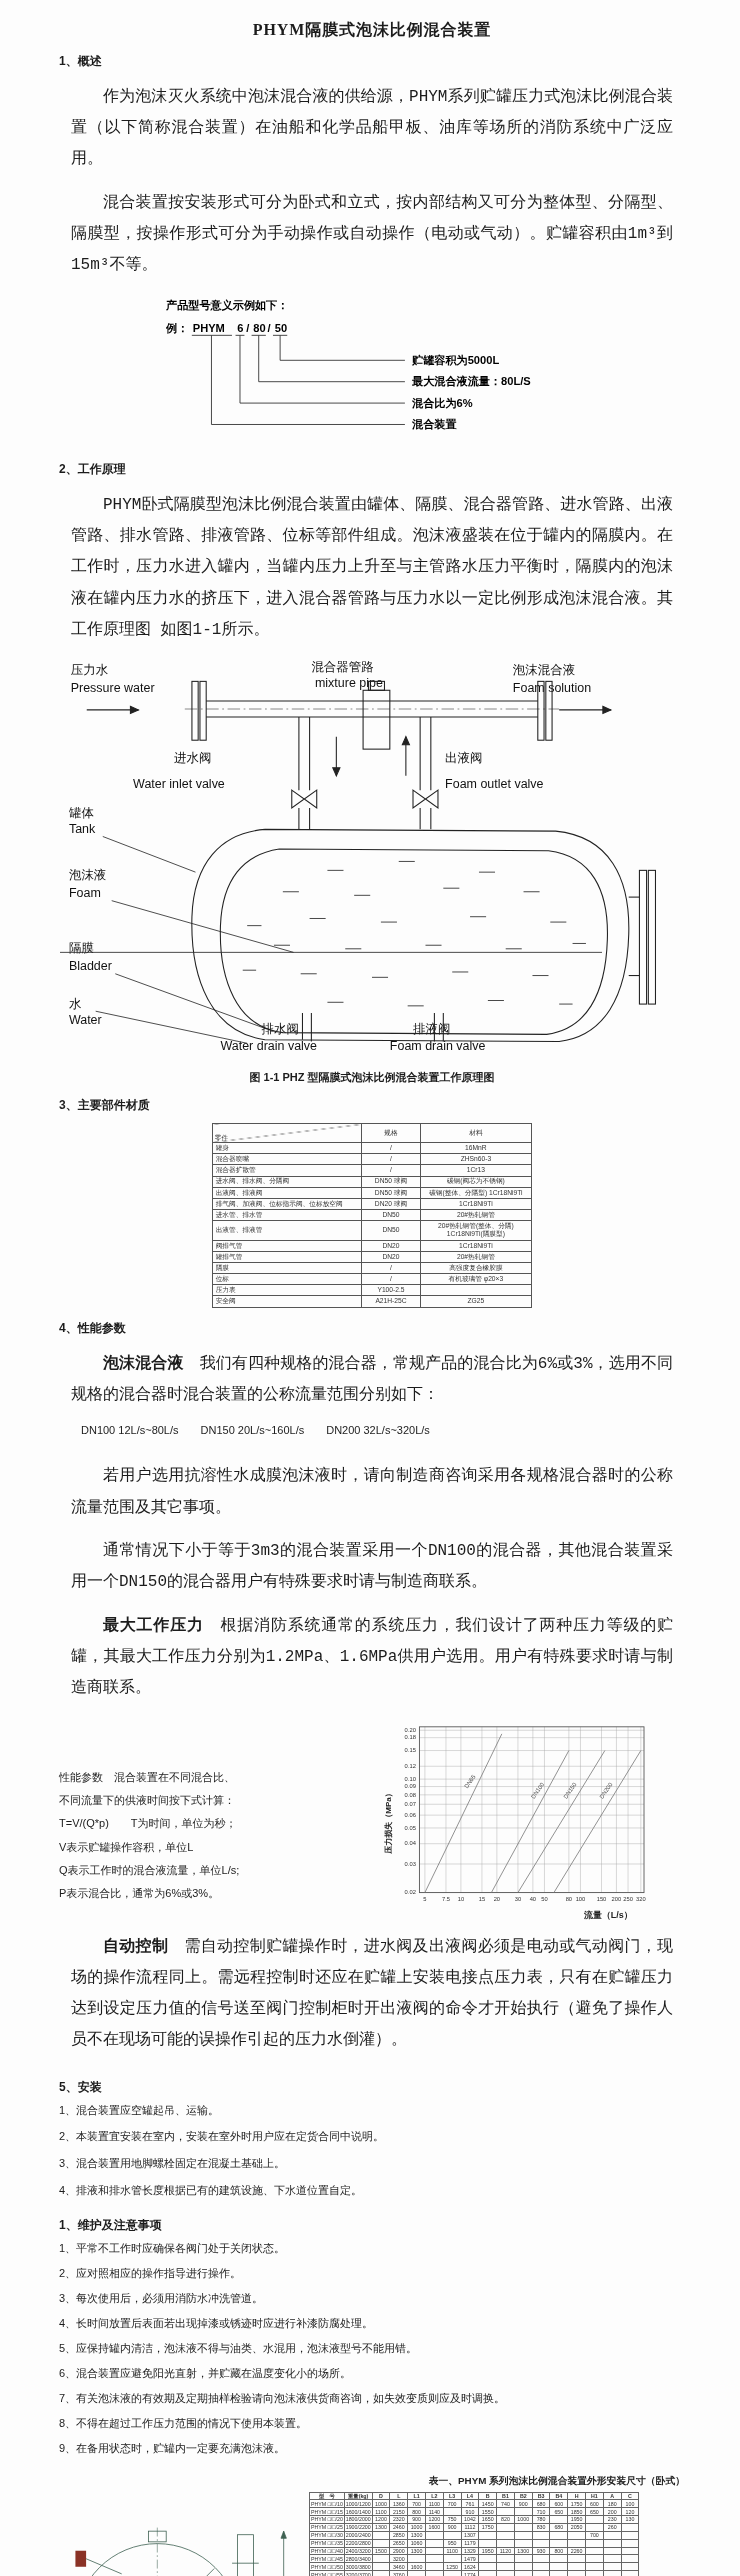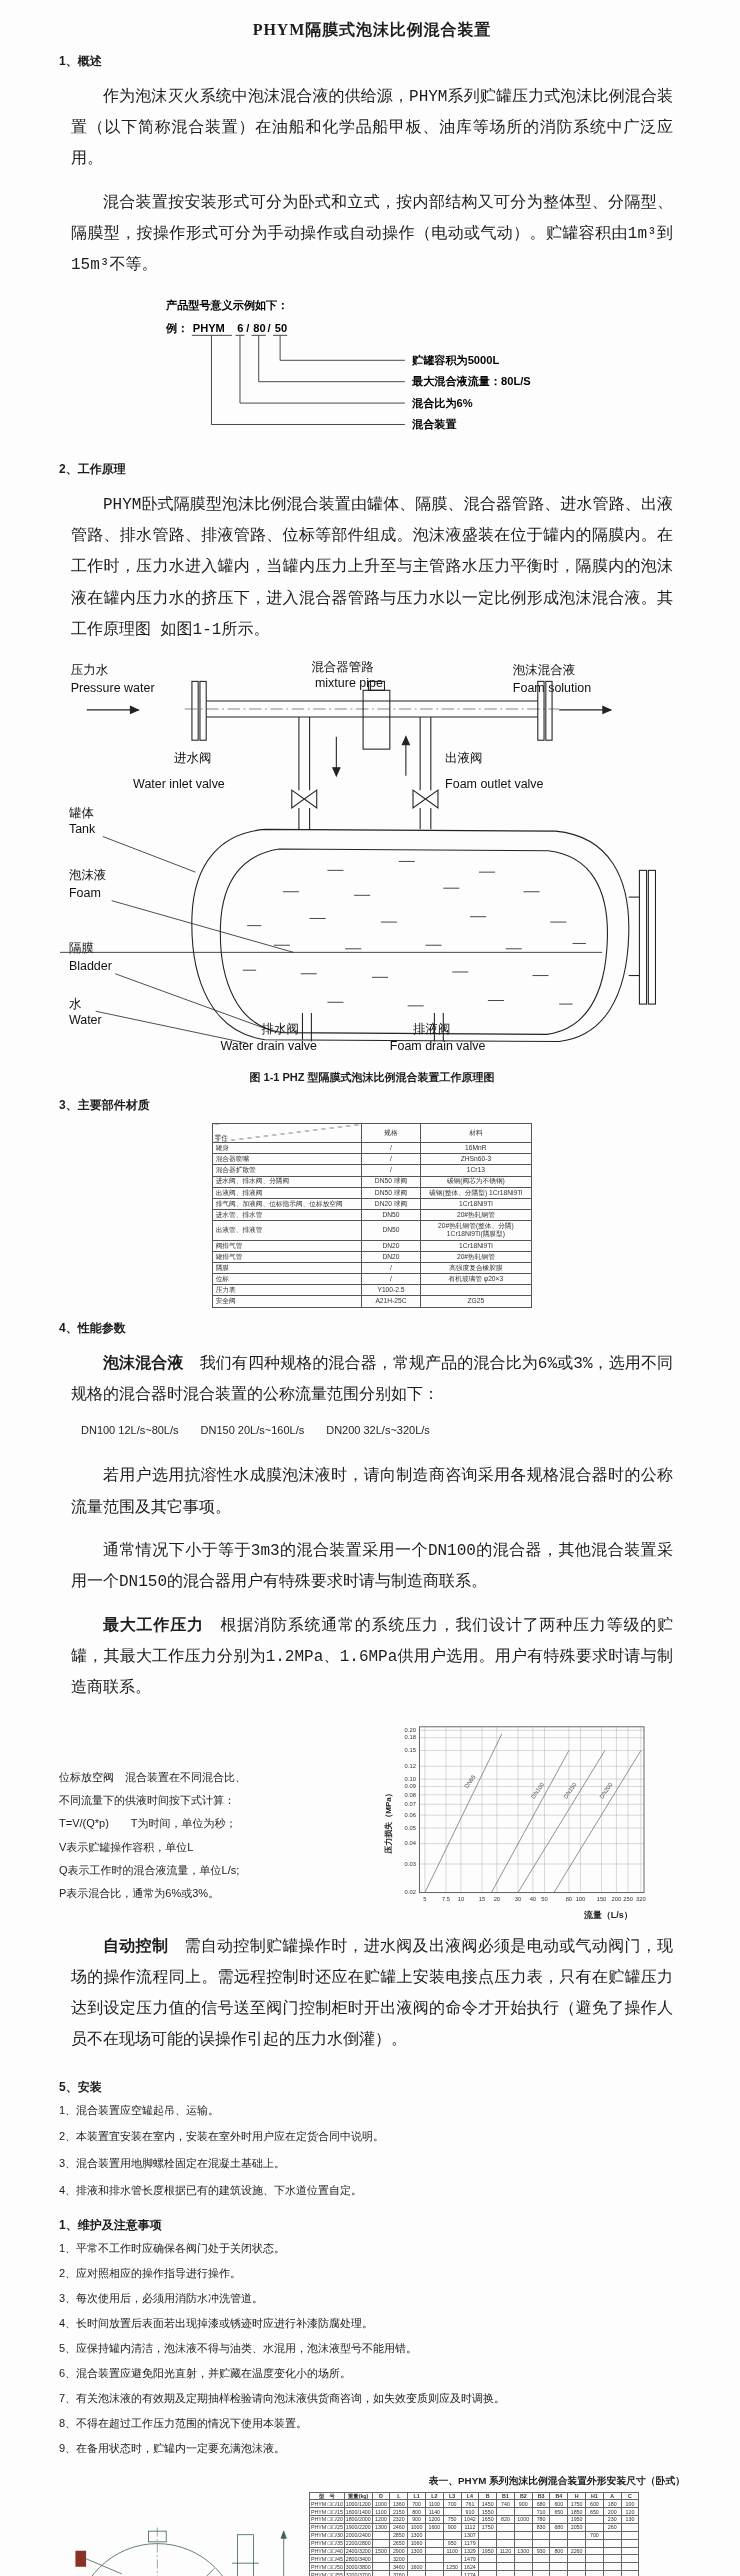--- a/index.html
+++ b/index.html
@@ -316,21 +316,21 @@
   <div class="sec-h">4、性能参数</div>
   <p class="para"><span class="lead">泡沫混合液</span>　<span>我们有四种规格的混合器，常规产品的混合比为6%或3%，选用不同规格的混合器时混合装置的公称流量范围分别如下：</span></p>
   <p class="flowline">DN100  12L/s~80L/s　　DN150  20L/s~160L/s　　DN200  32L/s~320L/s</p>
   <p class="para">若用户选用抗溶性水成膜泡沫液时，请向制造商咨询采用各规格混合器时的公称流量范围及其它事项。</p>
   <p class="para">通常情况下小于等于3m3的混合装置采用一个DN100的混合器，其他混合装置采用一个DN150的混合器用户有特殊要求时请与制造商联系。</p>
   <p class="para" style="margin-top:12.5px"><span class="lead">最大工作压力</span>　<span>根据消防系统通常的系统压力，我们设计了两种压力等级的贮罐，其最大工作压力分别为1.2MPa、1.6MPa供用户选用。用户有特殊要求时请与制造商联系。</span></p>
 
   <div class="twocol">
     <div class="supply">
 
-    <p>位标放空阀　混合装置在不同混合比、</p>
+    <p>性能参数　混合装置在不同混合比、</p>
           <p>不同流量下的供液时间按下式计算：</p>
           <p>T=V/(Q*p)　　T为时间，单位为秒；</p>
           <p>V表示贮罐操作容积，单位L</p>
           <p>Q表示工作时的混合液流量，单位L/s;</p>
           <p>P表示混合比，通常为6%或3%。</p>
         </div>
     <div class="chart-wrap" id="chart-wrap"><svg width="303" height="207" viewBox="0 0 340 232">
             <line class="grid" x1="48.1391118966054" y1="12" x2="48.1391118966054" y2="198"></line>
             <line class="grid" x1="71.76461954815538" y1="12" x2="71.76461954815538" y2="198"></line>
             <line class="grid" x1="88.52718399084029" y1="12" x2="88.52718399084029" y2="198"></line>

